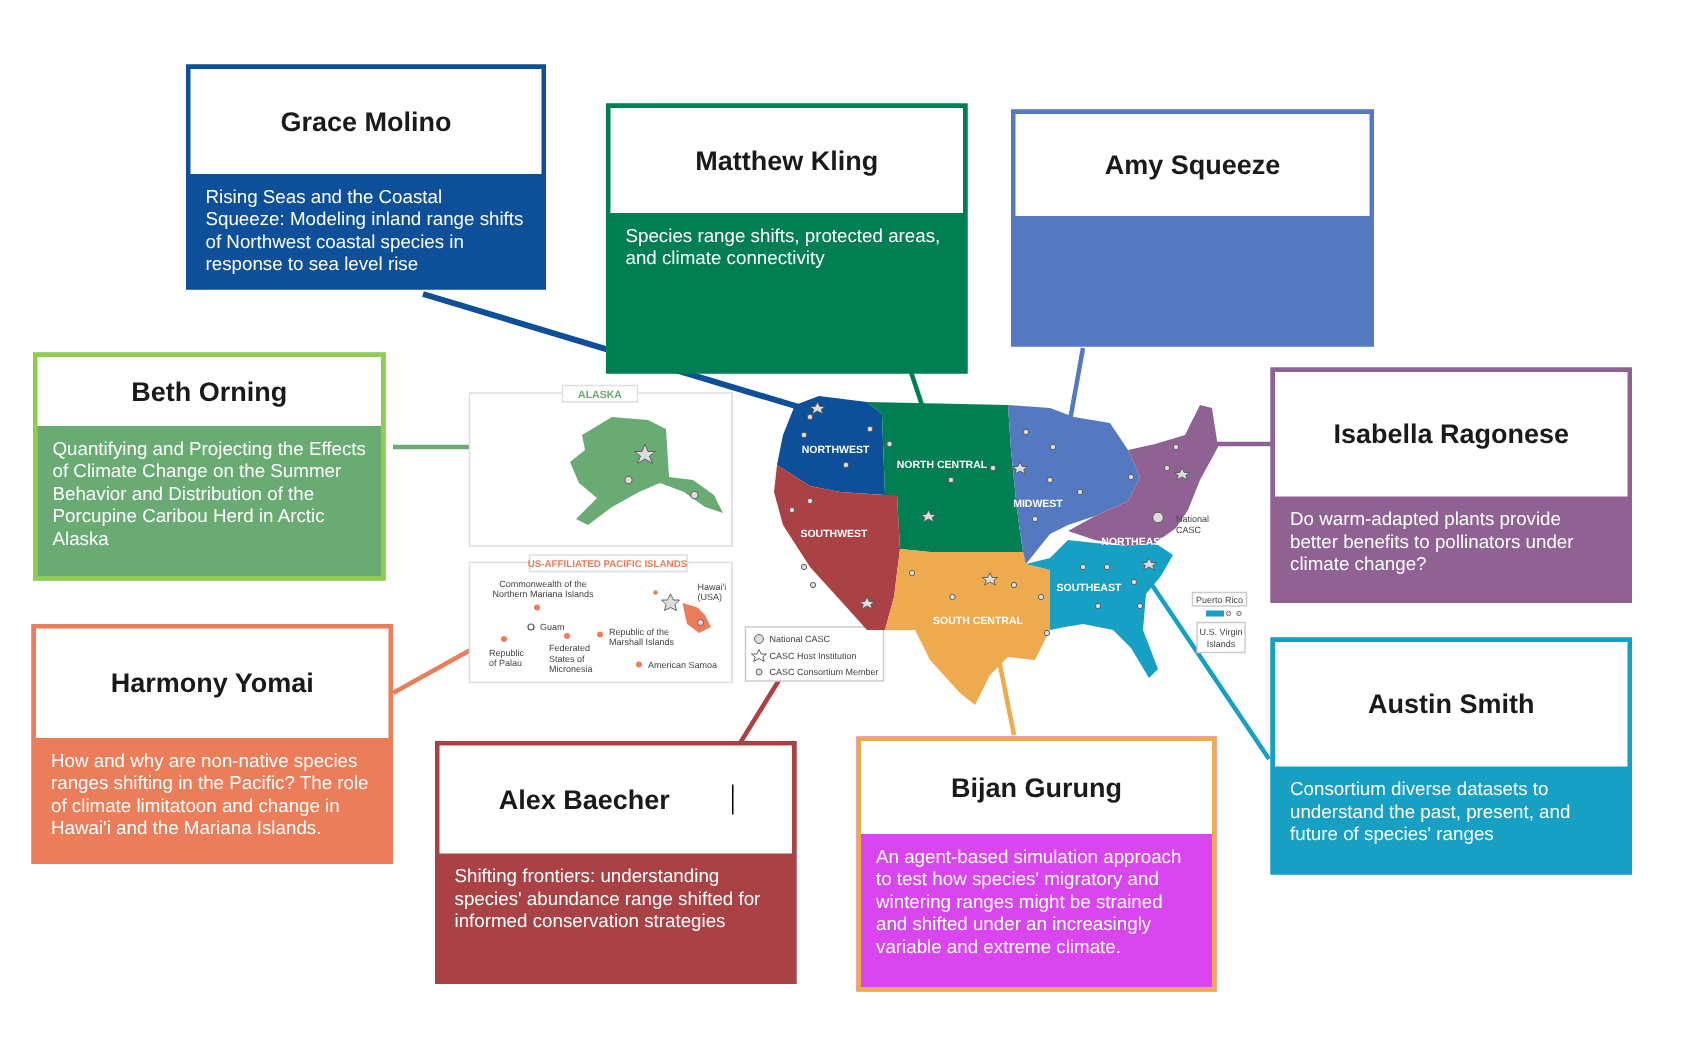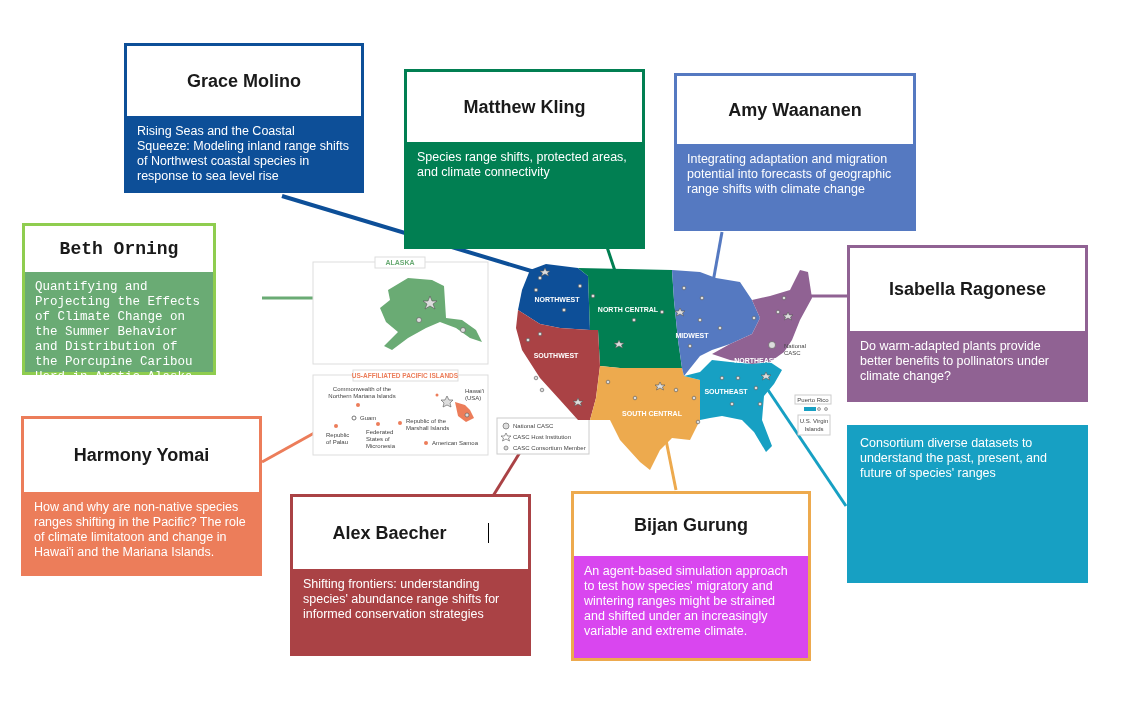--- a/index.html
+++ b/index.html
@@ -167,47 +167,47 @@
   <div class="head" style="height:70px;">Grace Molino</div>
   <div class="body">Rising Seas and the Coastal Squeeze: Modeling inland range shifts of Northwest coastal species in response to sea level rise</div>
 </div>
 
 <div class="card" style="left:404px; top:69px; width:241px; height:180px; border-color:#017f52; background:#017f52;">
   <div class="head" style="height:70px;">Matthew Kling</div>
   <div class="body">Species range shifts, protected areas, and climate connectivity</div>
 </div>
 
 <div class="card" style="left:674px; top:73px; width:242px; height:158px; border-color:#5579c1; background:#5579c1;">
-  <div class="head" style="height:68px;">Amy Waananen</div>
-  <div class="body">Integrating adaptation and migration potential into forecasts of geographic range shifts with climate change</div>
-</div>
-
-<div class="card" style="left:22px; top:223px; width:194px; height:152px; border-color:#8fcd4f; background:#6aab74;font-family:Liberation Mono, monospace;">
+  <div class="head" style="height:68px;">Amy Squeeze</div>
+</div>
+
+<div class="card" style="left:22px; top:235px; width:235px; height:152px; border-color:#8fcd4f; background:#6aab74;">
   <div class="head" style="height:46px;">Beth Orning</div>
   <div class="body">Quantifying and Projecting the Effects of Climate Change on the Summer Behavior and Distribution of the Porcupine Caribou Herd in Arctic Alaska</div>
 </div>
 
 <div class="card" style="left:847px; top:245px; width:241px; height:157px; border-color:#906293; background:#906293;">
   <div class="head" style="height:83px;">Isabella Ragonese</div>
   <div class="body">Do warm-adapted plants provide better benefits to pollinators under climate change?</div>
 </div>
 
 <div class="card" style="left:21px; top:416px; width:241px; height:160px; border-color:#ec7d5a; background:#ec7d5a;">
   <div class="head" style="height:73px;">Harmony Yomai</div>
   <div class="body">How and why are non-native species ranges shifting in the Pacific? The role of climate limitatoon and change in Hawai'i and the Mariana Islands.</div>
 </div>
 
 <div class="card" style="left:290px; top:494px; width:241px; height:162px; border-color:#aa4245; background:#aa4245;">
   <div class="head" style="height:72px;gap:40px;">
     <span>Alex Baecher</span>
       <span class="caret"></span>
   </div>
-  <div class="body">Shifting frontiers: understanding species' abundance range shifts for informed conservation strategies</div>
+  <div class="body">Shifting frontiers: understanding species' abundance range shifted for informed conservation strategies</div>
 </div>
 
 <div class="card" style="left:571px; top:491px; width:240px; height:170px; border-color:#edaa4e; background:#d946ef;">
   <div class="head" style="height:62px;">Bijan Gurung</div>
   <div class="body">An agent-based simulation approach to test how species' migratory and wintering ranges might be strained and shifted under an increasingly variable and extreme climate.</div>
 </div>
 
 <div class="card" style="left:847px; top:425px; width:241px; height:158px; border-color:#17a0c3; background:#17a0c3;">
+  <div class="head" style="height:83px;">Austin Smith</div>
   <div class="body">Consortium diverse datasets to understand the past, present, and future of species' ranges</div>
 </div>
 
 </body></html>

